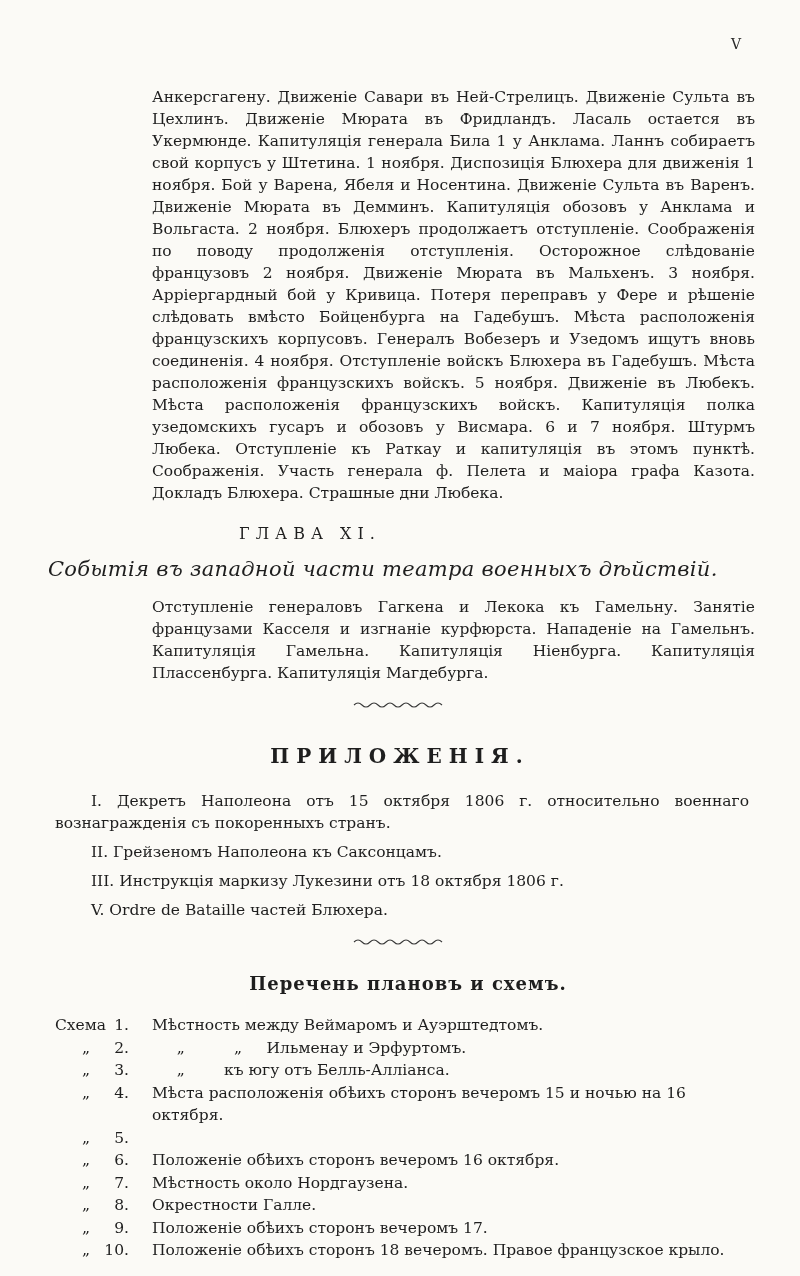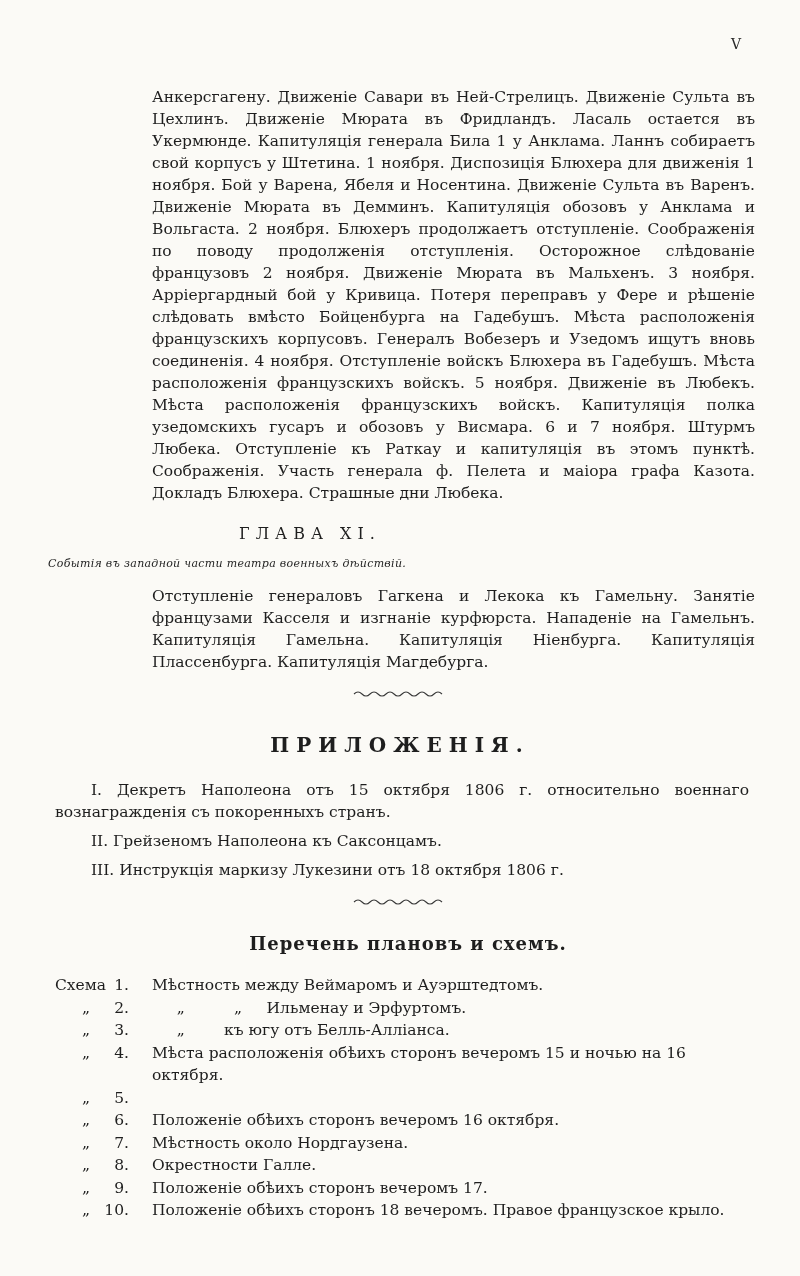--- a/index.html
+++ b/index.html
@@ -30,21 +30,21 @@
   .chapter-heading {
     margin: 20px 180px 0 0;
     text-align: center;
     font-size: 16px;
     font-weight: 400;
     letter-spacing: 6px;
   }
   .chapter-subtitle {
     margin: 14px 45px 0 48px;
     font-style: italic;
-    font-size: 11px;
+    font-size: 21px;
     letter-spacing: 0.3px;
   }
   .divider {
     display: flex;
     justify-content: center;
     margin-top: 16px;
     height: 10px;
   }
   .appendices-heading {
     margin: 34px 0 0 0;
@@ -99,20 +99,21 @@
     <path d="M2 5 q4 -4 8 0 t8 0 t8 0 t8 0 t8 0 t8 0 t8 0 t8 0 t8 0 t8 0 t8 0" fill="none" stroke="#3a3a3a" stroke-width="1.1"></path>
   </svg>
 </div>
 
 <h1 class="appendices-heading">ПРИЛОЖЕНІЯ.</h1>
 
 <div class="appendix-list">
   <p class="appendix-item">I. Декретъ Наполеона отъ 15 октября 1806 г. относительно военнаго вознагражденія съ покоренныхъ странъ.</p>
   <p class="appendix-item">II. Грейзеномъ Наполеона къ Саксонцамъ.</p>
   <p class="appendix-item">III. Инструкція маркизу Лукезини отъ 18 октября 1806 г.</p>
+  <p class="appendix-item">V. Ordre de Bataille частей Блюхера.</p>
 </div>
 
 <div class="divider">
   <svg class="wave" width="96" height="10" viewBox="0 0 96 10" xmlns="http://www.w3.org/2000/svg">
     <path d="M2 5 q4 -4 8 0 t8 0 t8 0 t8 0 t8 0 t8 0 t8 0 t8 0 t8 0 t8 0 t8 0" fill="none" stroke="#3a3a3a" stroke-width="1.1"></path>
   </svg>
 </div>
 
 <h2 class="plans-heading">Перечень плановъ и схемъ.</h2>
 

